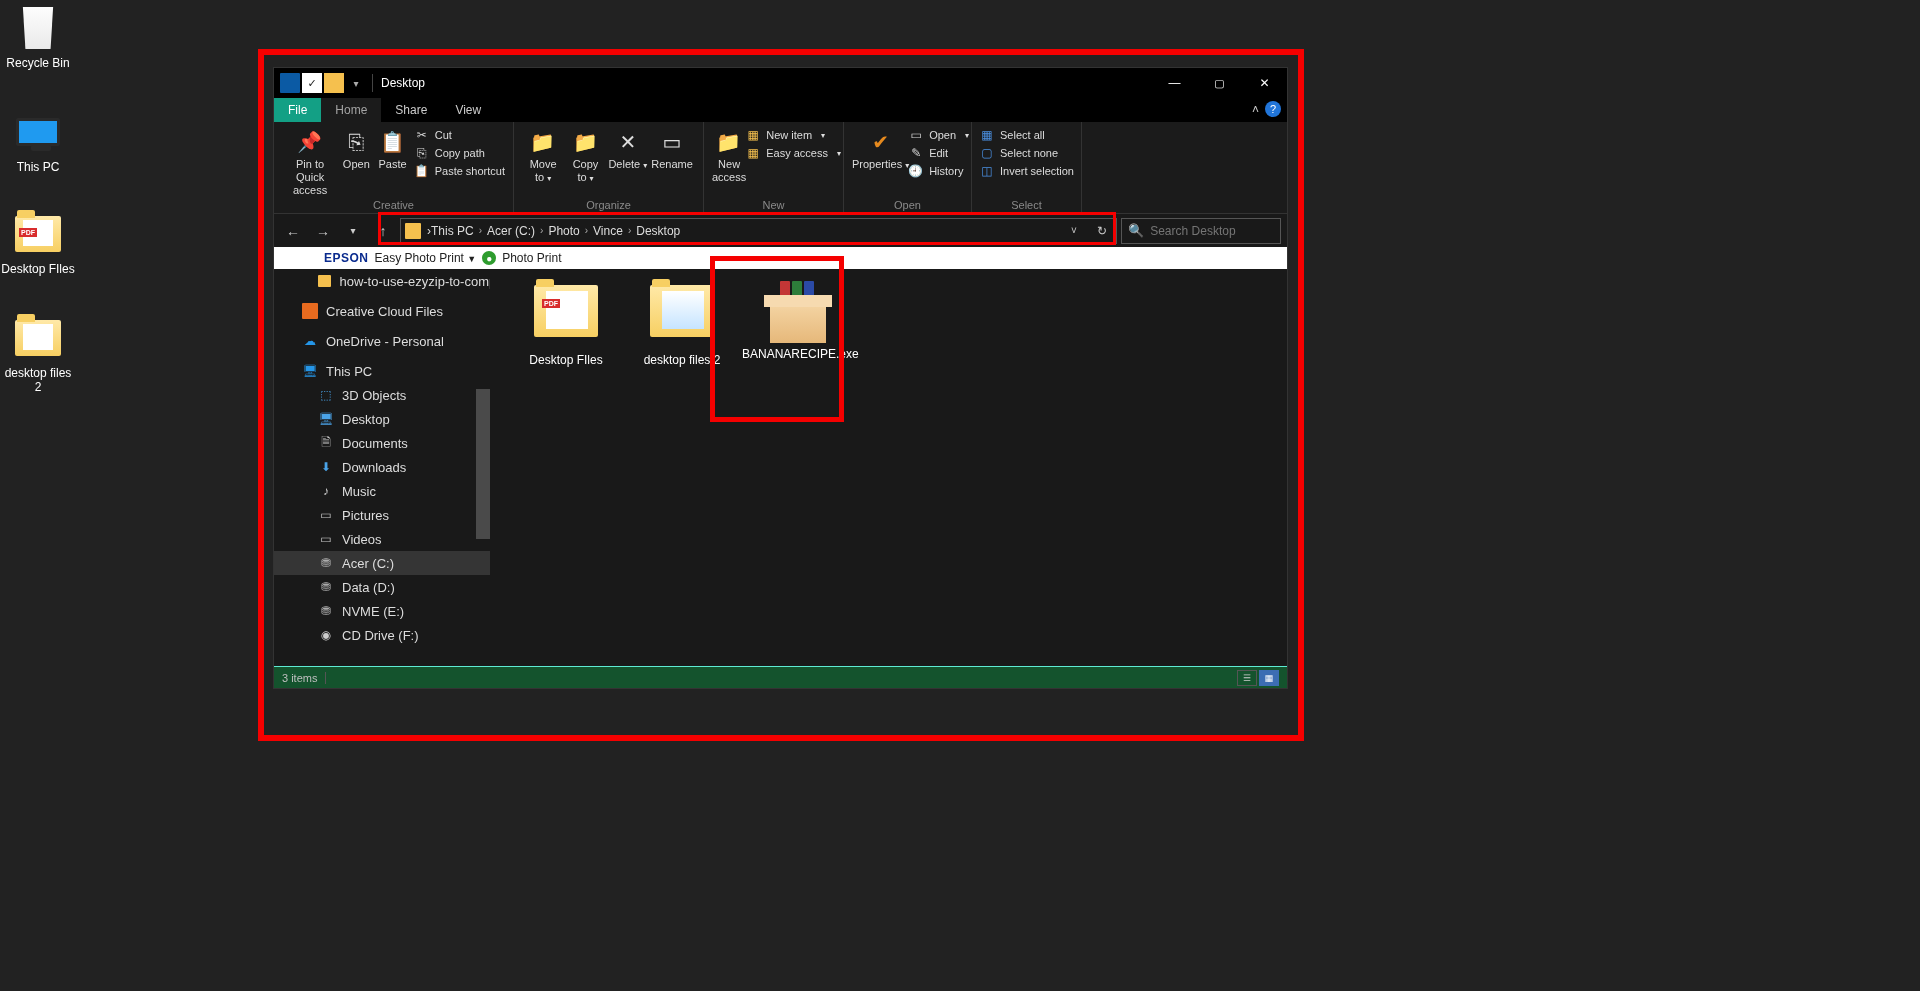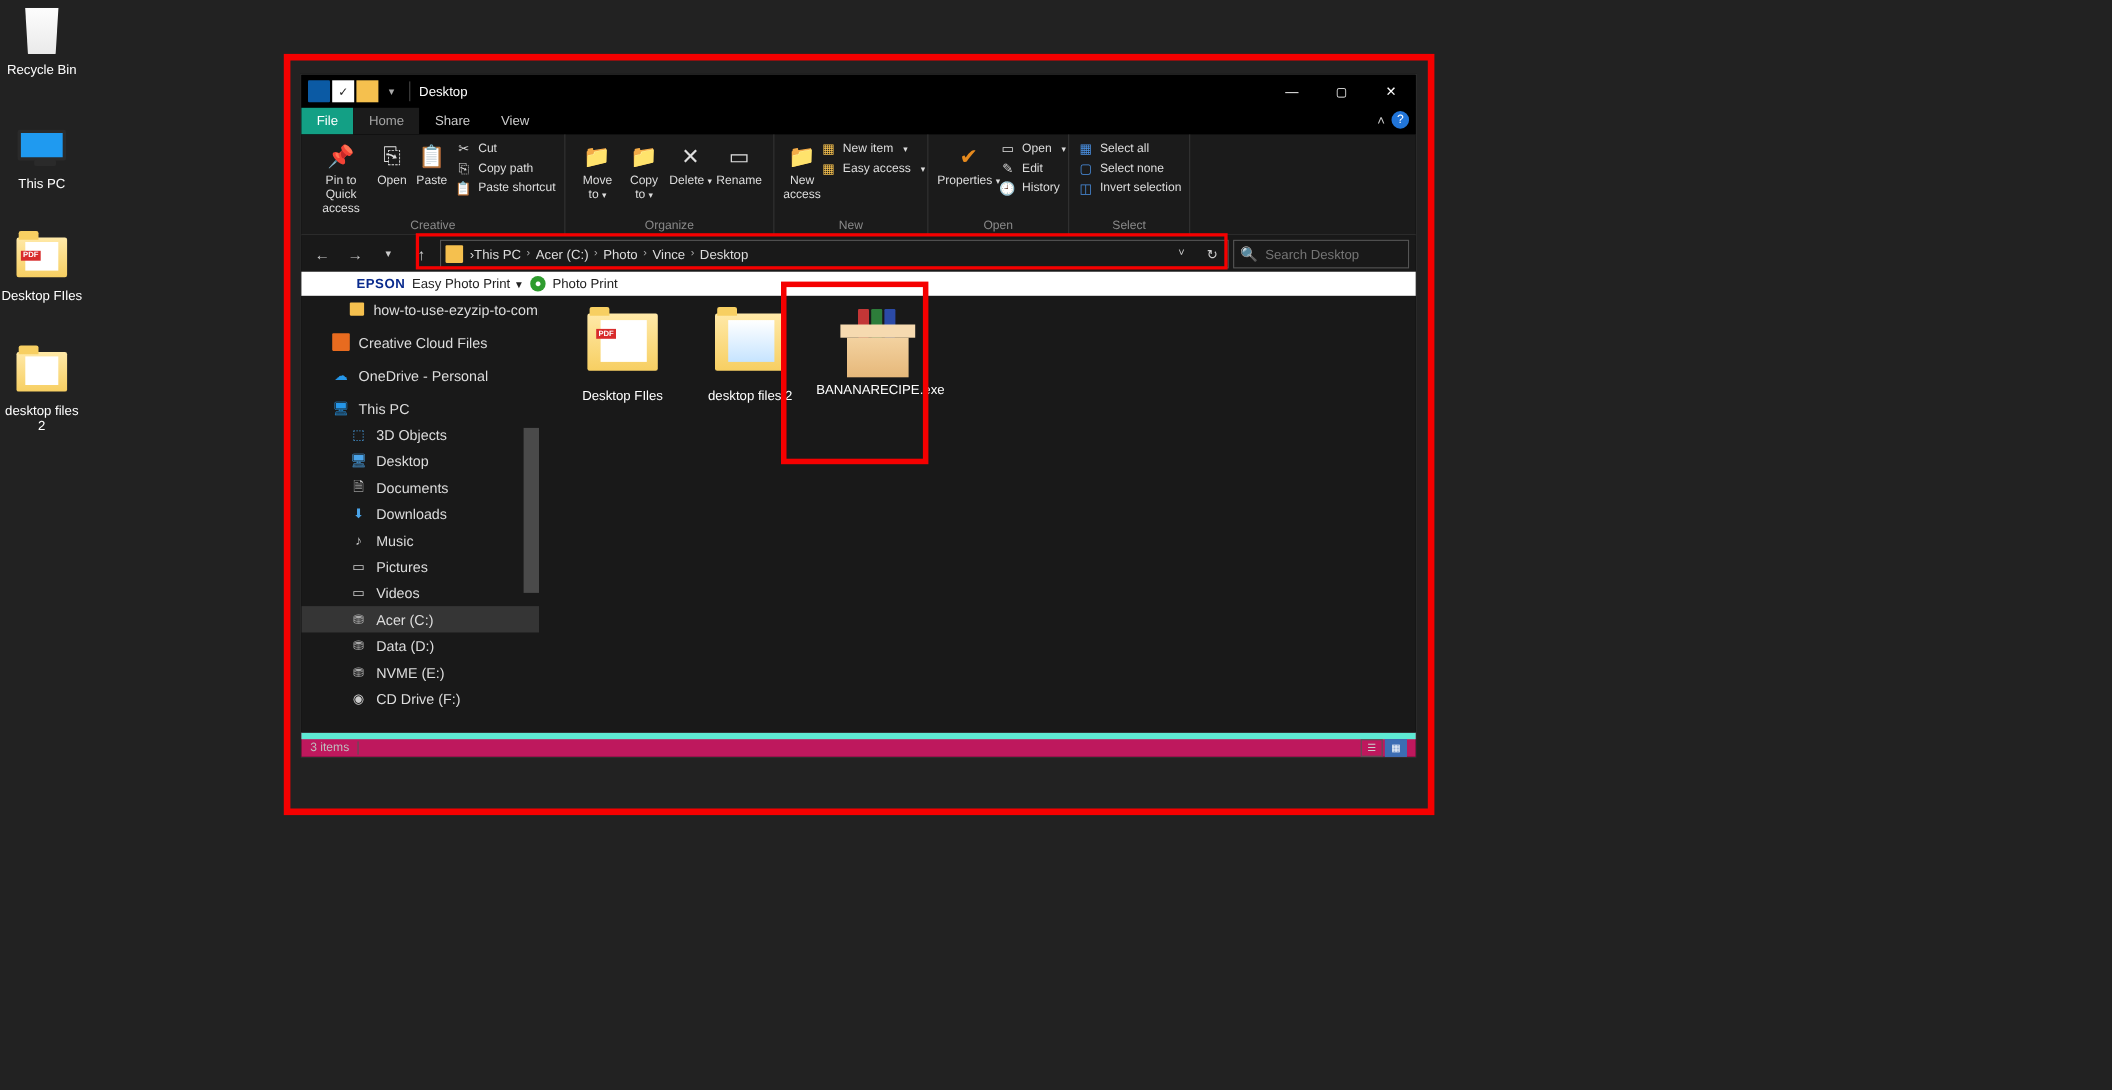--- a/index.html
+++ b/index.html
@@ -102,21 +102,21 @@
 
 
 .pkg{width:72px;height:64px;position:relative;}
 .pkg .box{position:absolute;bottom:0;left:8px;width:56px;height:36px;background:linear-gradient(#f3d2a0,#e6b87a);}
 .pkg .flap{position:absolute;bottom:36px;left:2px;width:68px;height:12px;background:#f6dab0;}
 .pkg .books{position:absolute;top:2px;left:18px;display:flex;gap:2px;}
 .pkg .book{width:10px;height:26px;border-radius:1px;}
 .pkg .b1{background:#c33636;} .pkg .b2{background:#2d7d3a;} .pkg .b3{background:#2b4aa6;}
 
 
-.statusbar{height:22px;background:#be185d;color:#bfbfbf;font-size:11px;display:flex;align-items:center;padding:0 8px;border-top:6px solid #5eead4;}
+.statusbar{height:22px;background:#14532d;color:#bfbfbf;font-size:11px;display:flex;align-items:center;padding:0 8px;border-top:1px solid #5eead4;}
 .statusbar .sep2{width:1px;height:12px;background:#555;margin:0 8px;}
 .statusbar .spacer{flex:1;}
 .viewtoggle{width:20px;height:16px;margin-left:2px;border:1px solid #555;display:flex;align-items:center;justify-content:center;font-size:9px;cursor:pointer;color:#ccc;}
 .viewtoggle.active{background:#3c6db3;border-color:#3c6db3;color:#fff;}
 </style>
 </head>
 <body>
 
 <div class="desktop-icon" style="left:0;top:4px;">
   <div class="icon-img">

